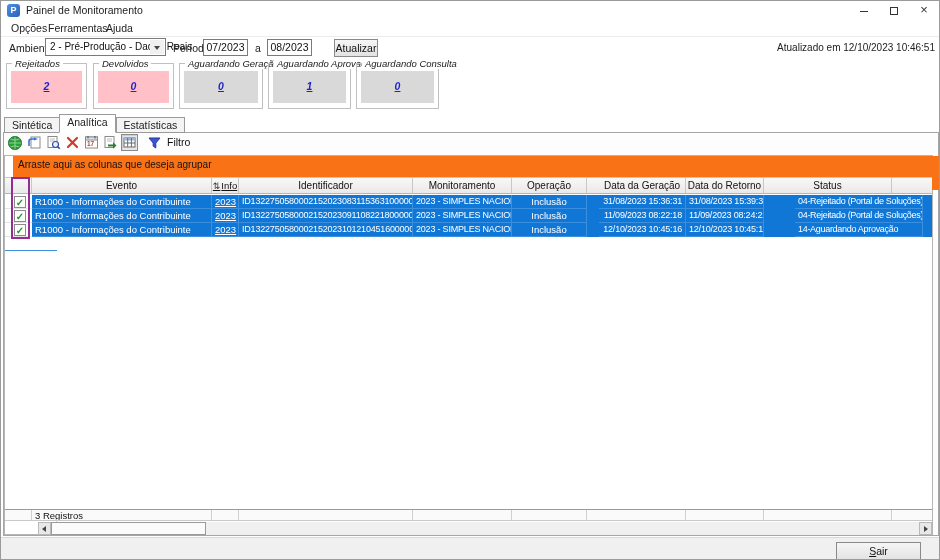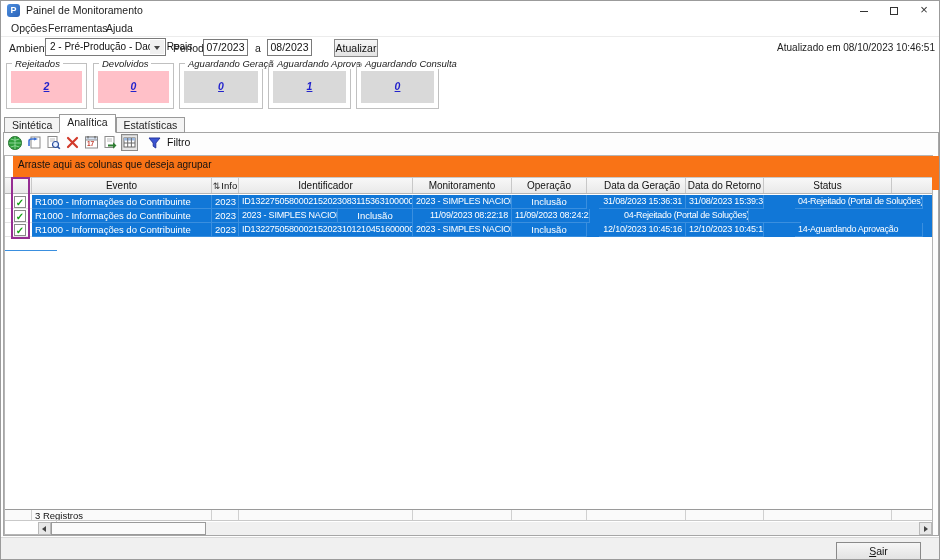--- a/index.html
+++ b/index.html
@@ -63,21 +63,21 @@
     font-size:10px; line-height:17px; padding-left:5px; }
   .hrow { position:absolute; left:0; top:21px; width:927px; height:17px; background:linear-gradient(#f8f8f8,#e9e9e9); border-top:1px solid #c8c8c8; border-bottom:1px solid #b5b5b5; }
   .hcell { float:left; height:100%; border-right:1px solid #c8c8c8; font-size:10px; color:#111; text-align:center; line-height:15px; overflow:hidden; white-space:nowrap; }
   .sort-glyph { font-size:9px; color:#333; margin-right:1px; }
   .drow { position:absolute; left:0; width:927px; height:14px; background:#1177d7; color:#ffffff; }
   .dcell { float:left; height:100%; border-right:1px solid #3a8fdf; border-bottom:1px solid #3a8fdf;
     font-size:9.5px; line-height:13px; padding:0 3px; overflow:hidden; white-space:nowrap; }
   .dcell.cb { background:#ffffff; border-right:none; border-bottom:1px solid #e4e4e4; padding:0; }
   .checkbox { position:relative; width:12px; height:12px; margin:1px 0 0 9px; background:#fff; border:1px solid #8a8a8a;
     font-size:10px; line-height:11px; text-align:center; color:#14a014; font-weight:bold; }
-  .col-cb{width:27px;} .col-evento{width:180px;} .col-info{width:27px;} .col-ident{width:174px;}
+  .col-cb{width:27px;} .col-evento{width:180px;} .col-info{width:27px;text-decoration:underline;} .col-ident{width:174px;}
   .col-contrib{width:99px;} .col-oper{width:75px;} .col-dger{width:87px;margin-left:12px;} .col-dret{width:78px;}
   .col-status{width:128px;} .col-num{width:52px; border-right:none;}
   .c-ident { font-size:9px; letter-spacing:-0.2px; }
   .c-status { font-size:9px; letter-spacing:-0.3px;margin-left:31px; }
   .c-oper { text-align:center; }
   .c-date { text-align:right; }
   
   .annotation-rect { position:absolute; left:10px; top:176px; width:19px; height:62px;
     border:2px solid #962d93; z-index:9; pointer-events:none; background:transparent; }
   
@@ -120,21 +120,21 @@
     <span class="combo-text">2 - Pré-Produção - Dados Reais</span>
     <span class="combo-arrow">
         <span class="tri-down"></span>
       </span>
   </div>
   <div class="ctl-label" style="left:172px; top:41px;">Período:</div>
   <div class="field" style="left:202px; width:45px;">07/2023</div>
   <div class="ctl-label" style="left:254px; top:41px;">a</div>
   <div class="field" style="left:266px; width:45px;">08/2023</div>
   <div class="btn" id="btn-atualizar">Atualizar</div>
-  <div class="updated-at">Atualizado em 08/10/2023 10:46:51</div>
+  <div class="updated-at">Atualizado em 12/10/2023 10:46:51</div>
 
   <div class="gbox" style="left:5px; width:81px;">
     <span class="gtitle">Rejeitados</span>
     <div class="gfill pink">
       <span class="count-link">2</span>
     </div>
   </div>
   <div class="gbox" style="left:92px; width:81px;">
     <span class="gtitle">Devolvidos</span>
     <div class="gfill pink">
@@ -260,20 +260,21 @@
       <div class="dcell col-status c-status">04-Rejeitado (Portal de Soluções)</div>
       <div class="dcell col-num"></div>
     </div>
 
     <div class="drow clearfix" style="top:53px;">
       <div class="dcell cb col-cb">
           <div class="checkbox">✓</div>
         </div>
       <div class="dcell col-evento">R1000 - Informações do Contribuinte</div>
       <div class="dcell col-info">2023</div>
+      <div class="dcell col-ident c-ident">ID1322750580002152023091108221800000</div>
       <div class="dcell col-contrib c-ident">2023 - SIMPLES NACIONAL</div>
       <div class="dcell col-oper c-oper">Inclusão</div>
       <div class="dcell col-dger c-date c-ident">11/09/2023 08:22:18</div>
       <div class="dcell col-dret c-date c-ident">11/09/2023 08:24:22</div>
       <div class="dcell col-status c-status">04-Rejeitado (Portal de Soluções)</div>
       <div class="dcell col-num"></div>
     </div>
 
     <div class="drow clearfix" style="top:67px;">
       <div class="dcell cb col-cb">

